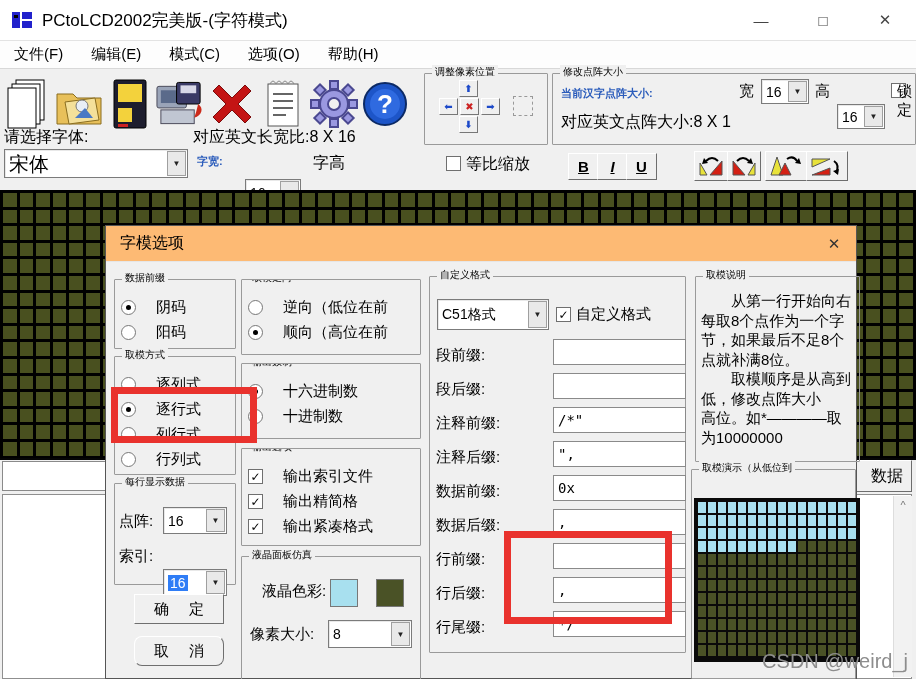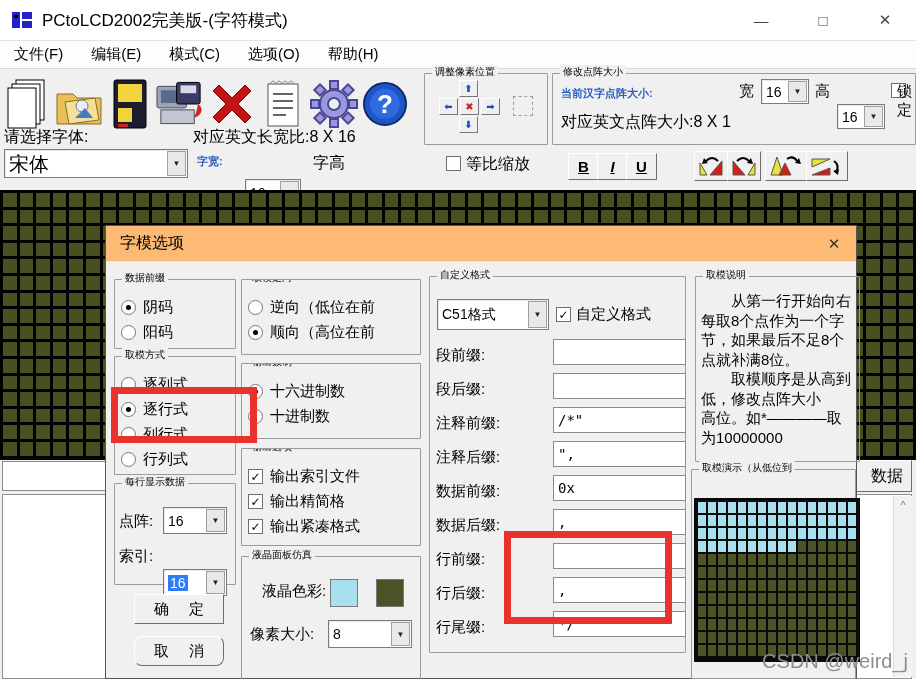--- a/index.html
+++ b/index.html
@@ -51,21 +51,21 @@
   .output{left:2px;top:494px;width:910px;height:185px;background:#fff;border:1px solid #8f8f8f;box-sizing:border-box;}
   .scrollbar{left:893px;top:496px;width:18px;height:181px;background:#f2f2f2;border-left:1px solid #ddd;}
   .scroll-up{width:18px;height:17px;display:flex;align-items:center;justify-content:center;color:#777;font-size:11px;}
   .watermark{right:8px;bottom:6px;color:#8d8d8d;font-size:20px;z-index:40;}
 
   
   .dialog{left:105px;top:225px;width:752px;height:454px;background:#f0f0f0;border:1px solid #555;box-sizing:border-box;z-index:10;}
   .dlg-title{position:absolute;left:0;top:0;width:100%;height:36px;background:#fdba74;display:flex;align-items:center;box-sizing:border-box;
              padding-left:14px;font-size:16px;border-bottom:1px solid #e6e6e6;}
   .dlg-close{position:absolute;right:0;top:0;width:44px;height:36px;display:flex;align-items:center;justify-content:center;font-size:15px;color:#333;}
-  .opt-row{display:flex;align-items:center;gap:7px;margin:6px 0 0 6px;white-space:nowrap;overflow:hidden;}
+  .opt-row{display:flex;align-items:center;gap:20px;margin:6px 0 0 6px;white-space:nowrap;overflow:hidden;}
   .opt-label{font-size:15px;}
   .dlg-btn{position:absolute;width:90px;height:30px;background:#f0f0f0;border:1px solid;border-color:#fff #6f6f6f #6f6f6f #fff;
            display:flex;align-items:center;justify-content:center;font-size:15px;letter-spacing:8px;padding-left:8px;box-sizing:border-box;}
   .fmt-row{position:absolute;left:6px;width:248px;height:30px;}
   .fmt-row .flabel{position:absolute;left:0;top:7px;font-size:15px;white-space:nowrap;}
   .fmt-row input{position:absolute;left:117px;top:0;width:133px;height:26px;border:1px solid #8a8a8a;background:#fff;
                  font-family:"DejaVu Sans Mono",monospace;font-size:14px;padding:0 4px;box-sizing:border-box;}
   .desc-line{font-size:15px;line-height:19.5px;white-space:nowrap;overflow:hidden;}
   .demo-grid{position:absolute;left:2px;top:28px;background:#0a0a0a;padding:4px;}
   .demo-row{display:flex;gap:2px;margin-bottom:2px;}

